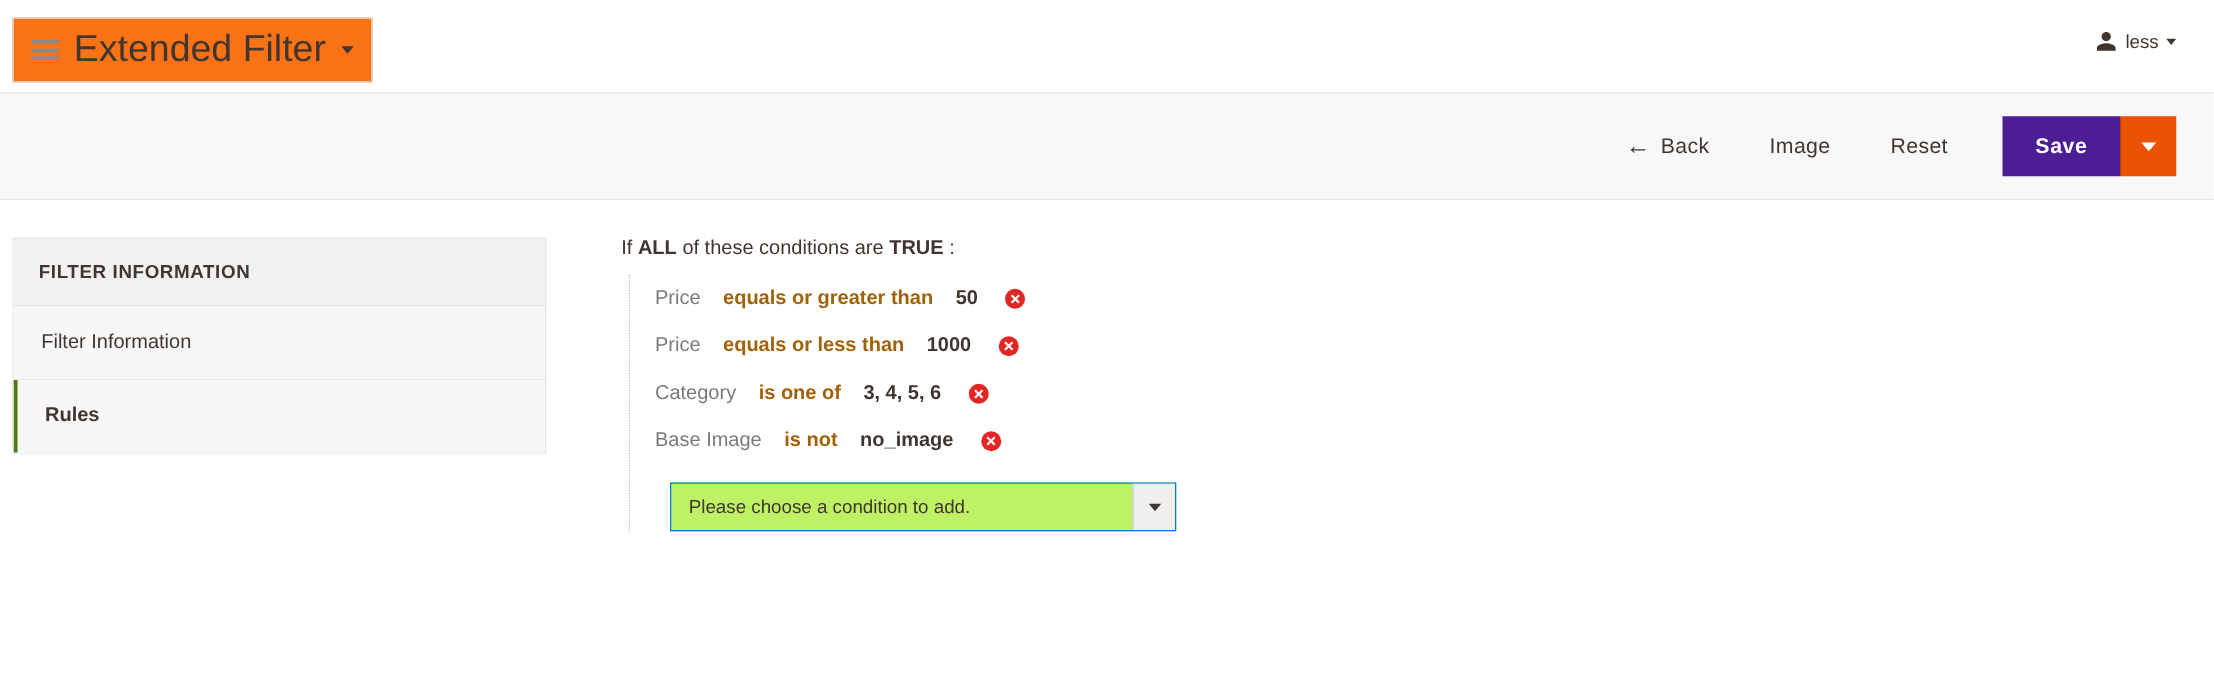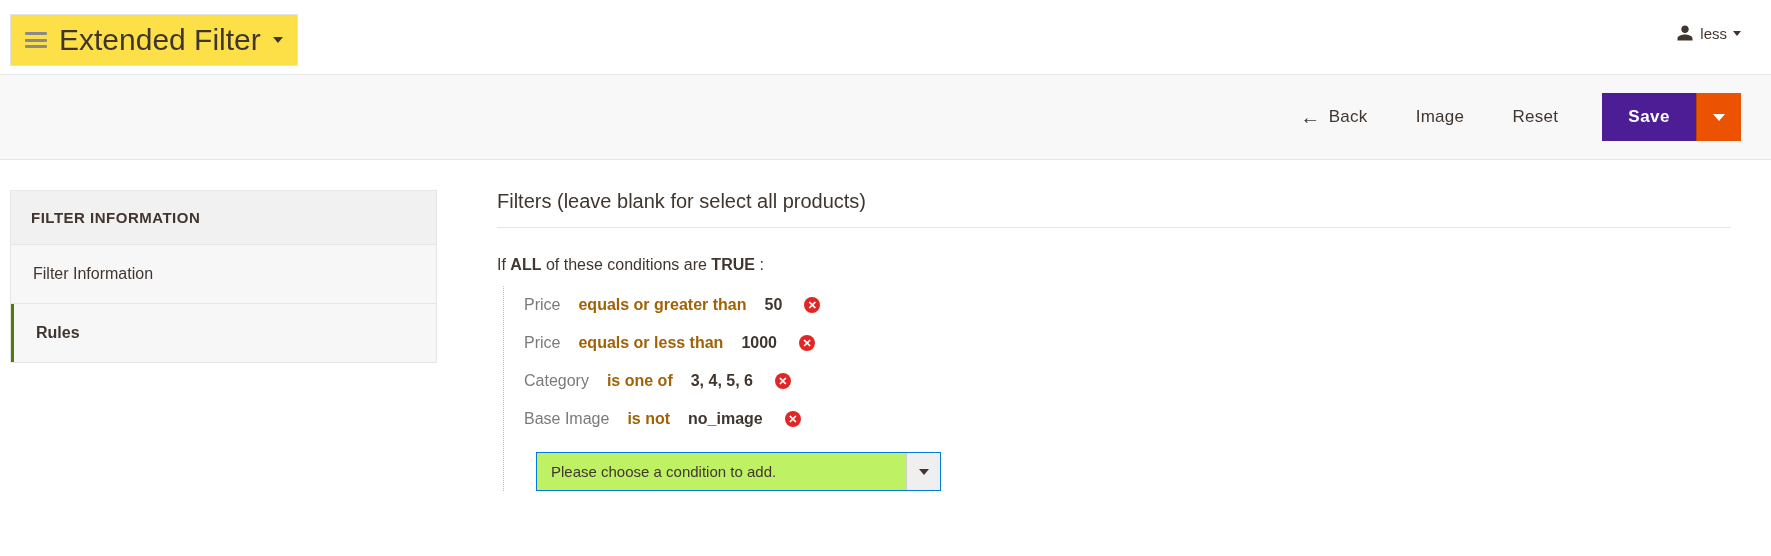--- a/index.html
+++ b/index.html
@@ -1,20 +1,20 @@
 <!DOCTYPE html>
 <html><head>
 <meta charset="utf-8">
 <style>
   * { box-sizing: border-box; }
   body { margin: 0; font-family: 'Helvetica Neue', Arial, sans-serif; color: #41362f; background: #fff; width: 1771px; }
 
   
   .top-bar { display: flex; justify-content: space-between; align-items: flex-start; padding: 14px 30px 8px 10px; }
-  .title-wrap { display: inline-flex; align-items: center; border: 1px solid #e3e3e3; background: #fde047; padding: 8px 14px; gap: 12px; }
+  .title-wrap { display: inline-flex; align-items: center; border: 1px solid #e3e3e3; background: #f97316; padding: 8px 14px; gap: 12px; }
   .ham { display: inline-block; width: 22px; height: 16px; position: relative; }
   .ham::before, .ham::after, .ham span { content:""; position:absolute; left:0; right:0; height:3px; background:#8a8a8a; border-radius:1px; }
   .ham::before { top:0; }
   .ham span   { top:6.5px; }
   .ham::after  { bottom:0; }
   .title-text { font-size: 30px; font-weight: 400; color:#41362f; }
   .title-caret { width:0; height:0; border-left:5px solid transparent; border-right:5px solid transparent; border-top:6px solid #41362f; }
 
   .user-box { display:flex; align-items:center; gap:6px; color:#41362f; font-size:15px; margin-top:10px; }
   .user-caret { width:0;height:0;border-left:4px solid transparent;border-right:4px solid transparent;border-top:5px solid #41362f; }
@@ -102,21 +102,20 @@
     <div class="side-hdr">FILTER INFORMATION</div>
     <a class="side-item">
       <span>Filter Information</span>
     </a>
     <a class="side-item active">
       <span>Rules</span>
     </a>
   </div>
 
   <div class="main">
-    <div class="section-title">Filters (leave blank for select all products)</div>
 
     <div class="cond-intro">
       <span>If</span>
       <span class="bold">ALL</span>
       <span>of these conditions are</span>
       <span class="bold">TRUE</span>
       <span>:</span>
     </div>
 
     <div class="cond-tree">

